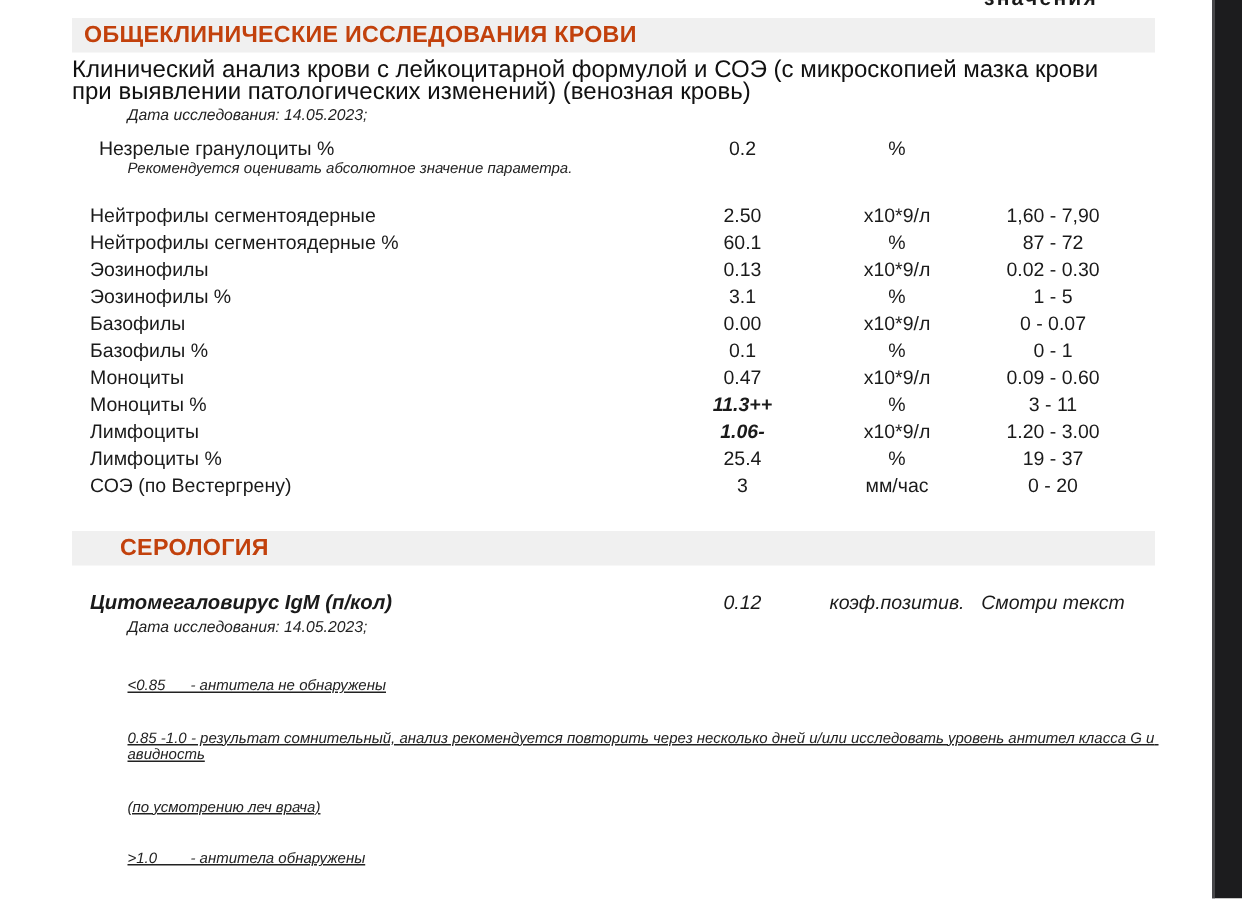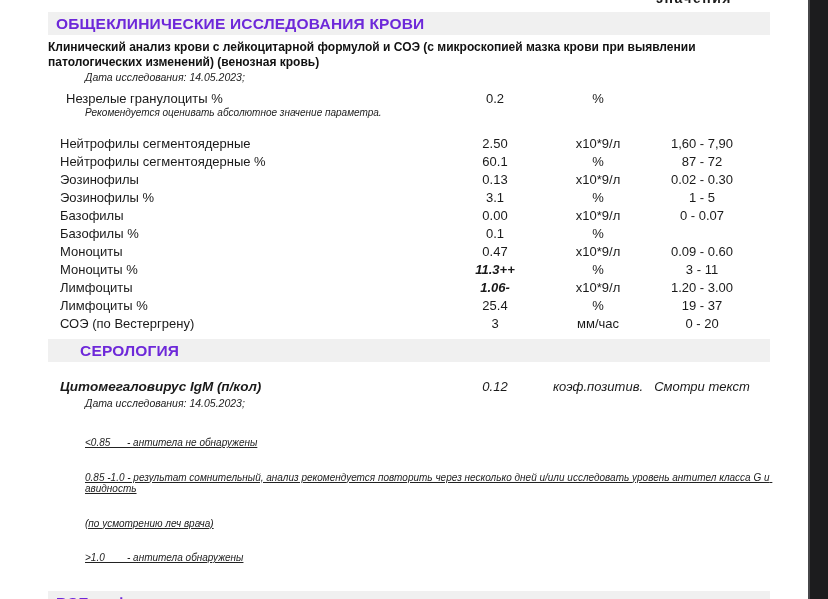--- a/index.html
+++ b/index.html
@@ -18,25 +18,25 @@
   .clip-frag{
     position:absolute; top:0; left:656px; height:8px; overflow:hidden;
   }
   .clip-frag span{
     display:block; margin-top:-10px;
     font-weight:bold; font-size:14px; letter-spacing:1.5px; color:#1a1a1a;
   }
   .content{ position:absolute; left:48px; top:12px; width:722px; }
   .secbar{
     background:#f0f0f0; height:23px; line-height:23px; padding-left:8px;
-    font-weight:bold; font-size:15.5px; letter-spacing:0.2px; color:#6d28d9;
+    font-weight:bold; font-size:15.5px; letter-spacing:0.2px; color:#c2410c;
   }
-  .secbar.mt{ margin-top:6px;padding-left:32px; }
+  .secbar.mt{ margin-top:21px;padding-left:32px; }
   .subtitle{
-    margin-top:5px; font-weight:bold; font-size:12px; line-height:14.5px;
+    margin-top:5px; font-weight:normal; font-size:16px; line-height:14.5px;
     width:712px; color:#111;
   }
   .date{
     margin:2px 0 0 37px; font-style:italic; font-size:10.5px; color:#222;
   }
   .grid{ display:grid; grid-template-columns:392px 110px 96px 112px; }
   .row{ font-size:13px; line-height:18px; }
   .row-first{ font-size:13px; line-height:16px; margin-top:8px; }
   .c-name{ padding-left:12px; white-space:nowrap; }
   .c-name.extra{ padding-left:18px; }
@@ -103,20 +103,21 @@
   <div class="grid row">
     <div class="c-name">Базофилы</div>
     <div class="c-val">0.00</div>
     <div class="c-unit">х10*9/л</div>
     <div class="c-range">0 - 0.07</div>
   </div>
   <div class="grid row">
     <div class="c-name">Базофилы %</div>
     <div class="c-val">0.1</div>
     <div class="c-unit">%</div>
+    <div class="c-range">0 - 1</div>
   </div>
   <div class="grid row">
     <div class="c-name">Моноциты</div>
     <div class="c-val">0.47</div>
     <div class="c-unit">х10*9/л</div>
     <div class="c-range">0.09 - 0.60</div>
   </div>
   <div class="grid row">
     <div class="c-name">Моноциты %</div>
     <div class="c-val flag">11.3++</div>

